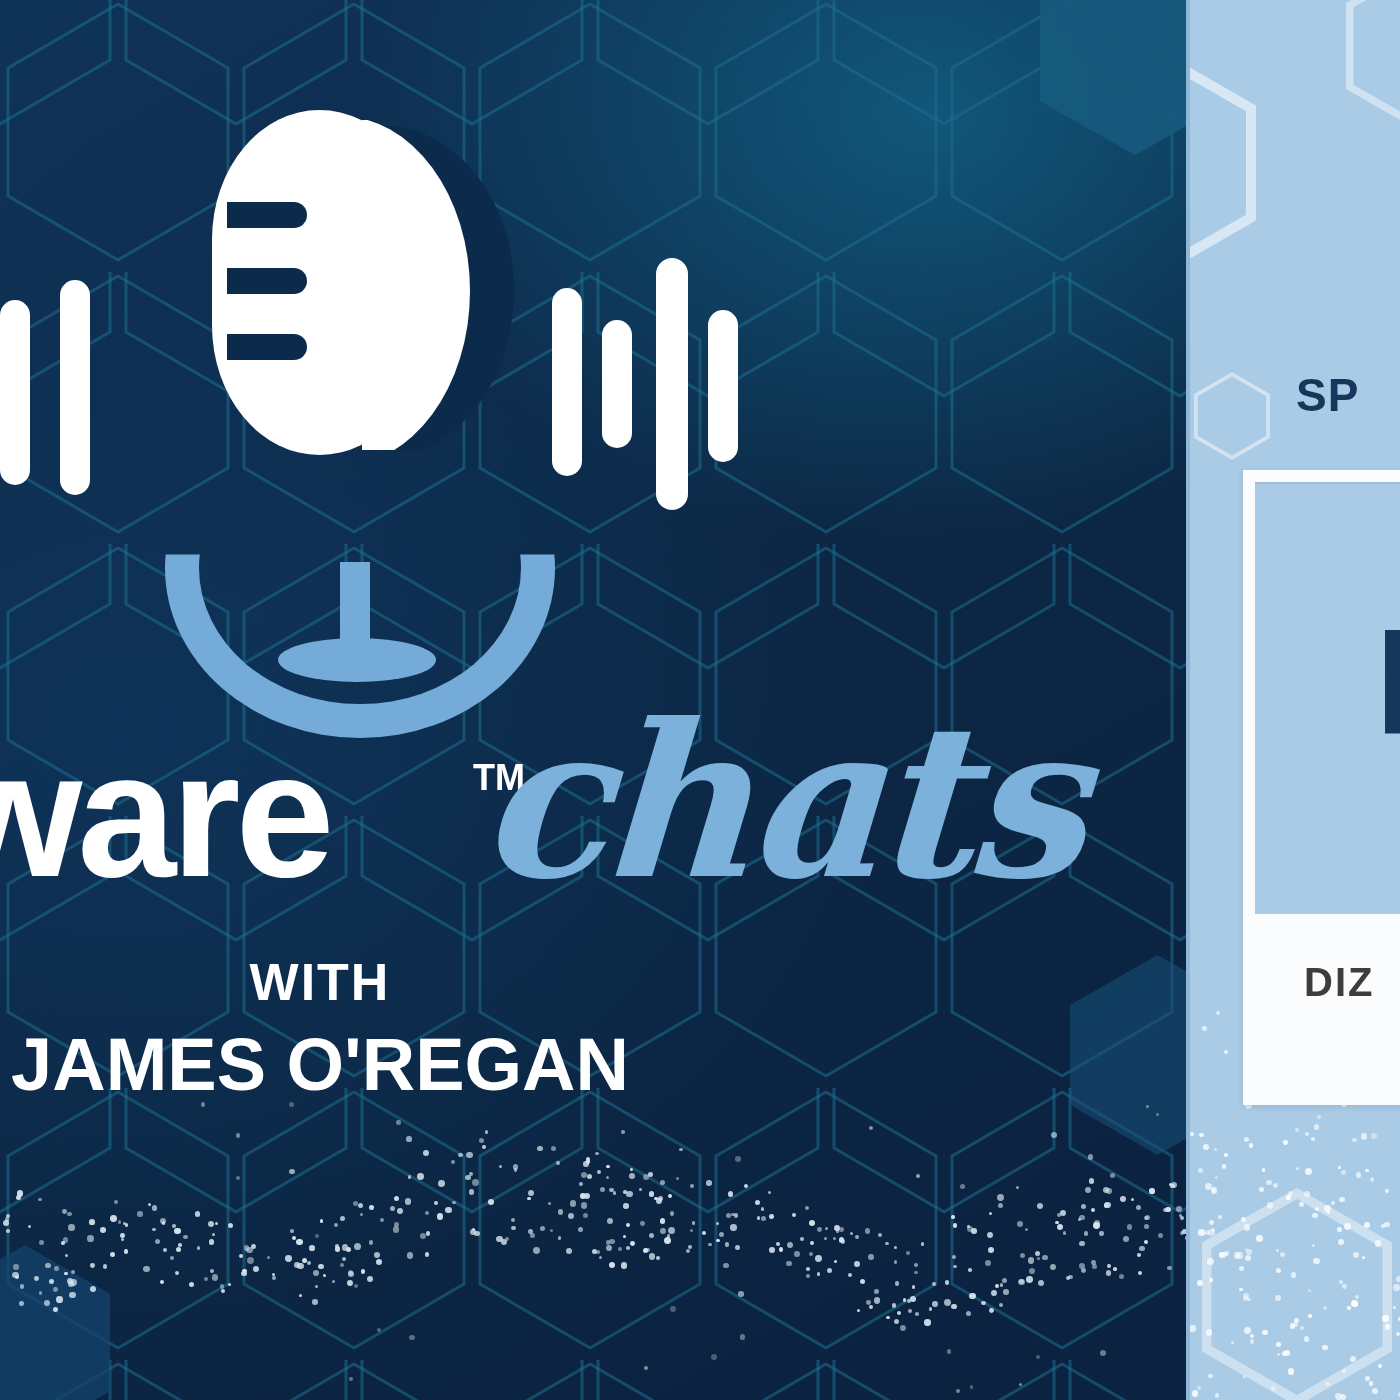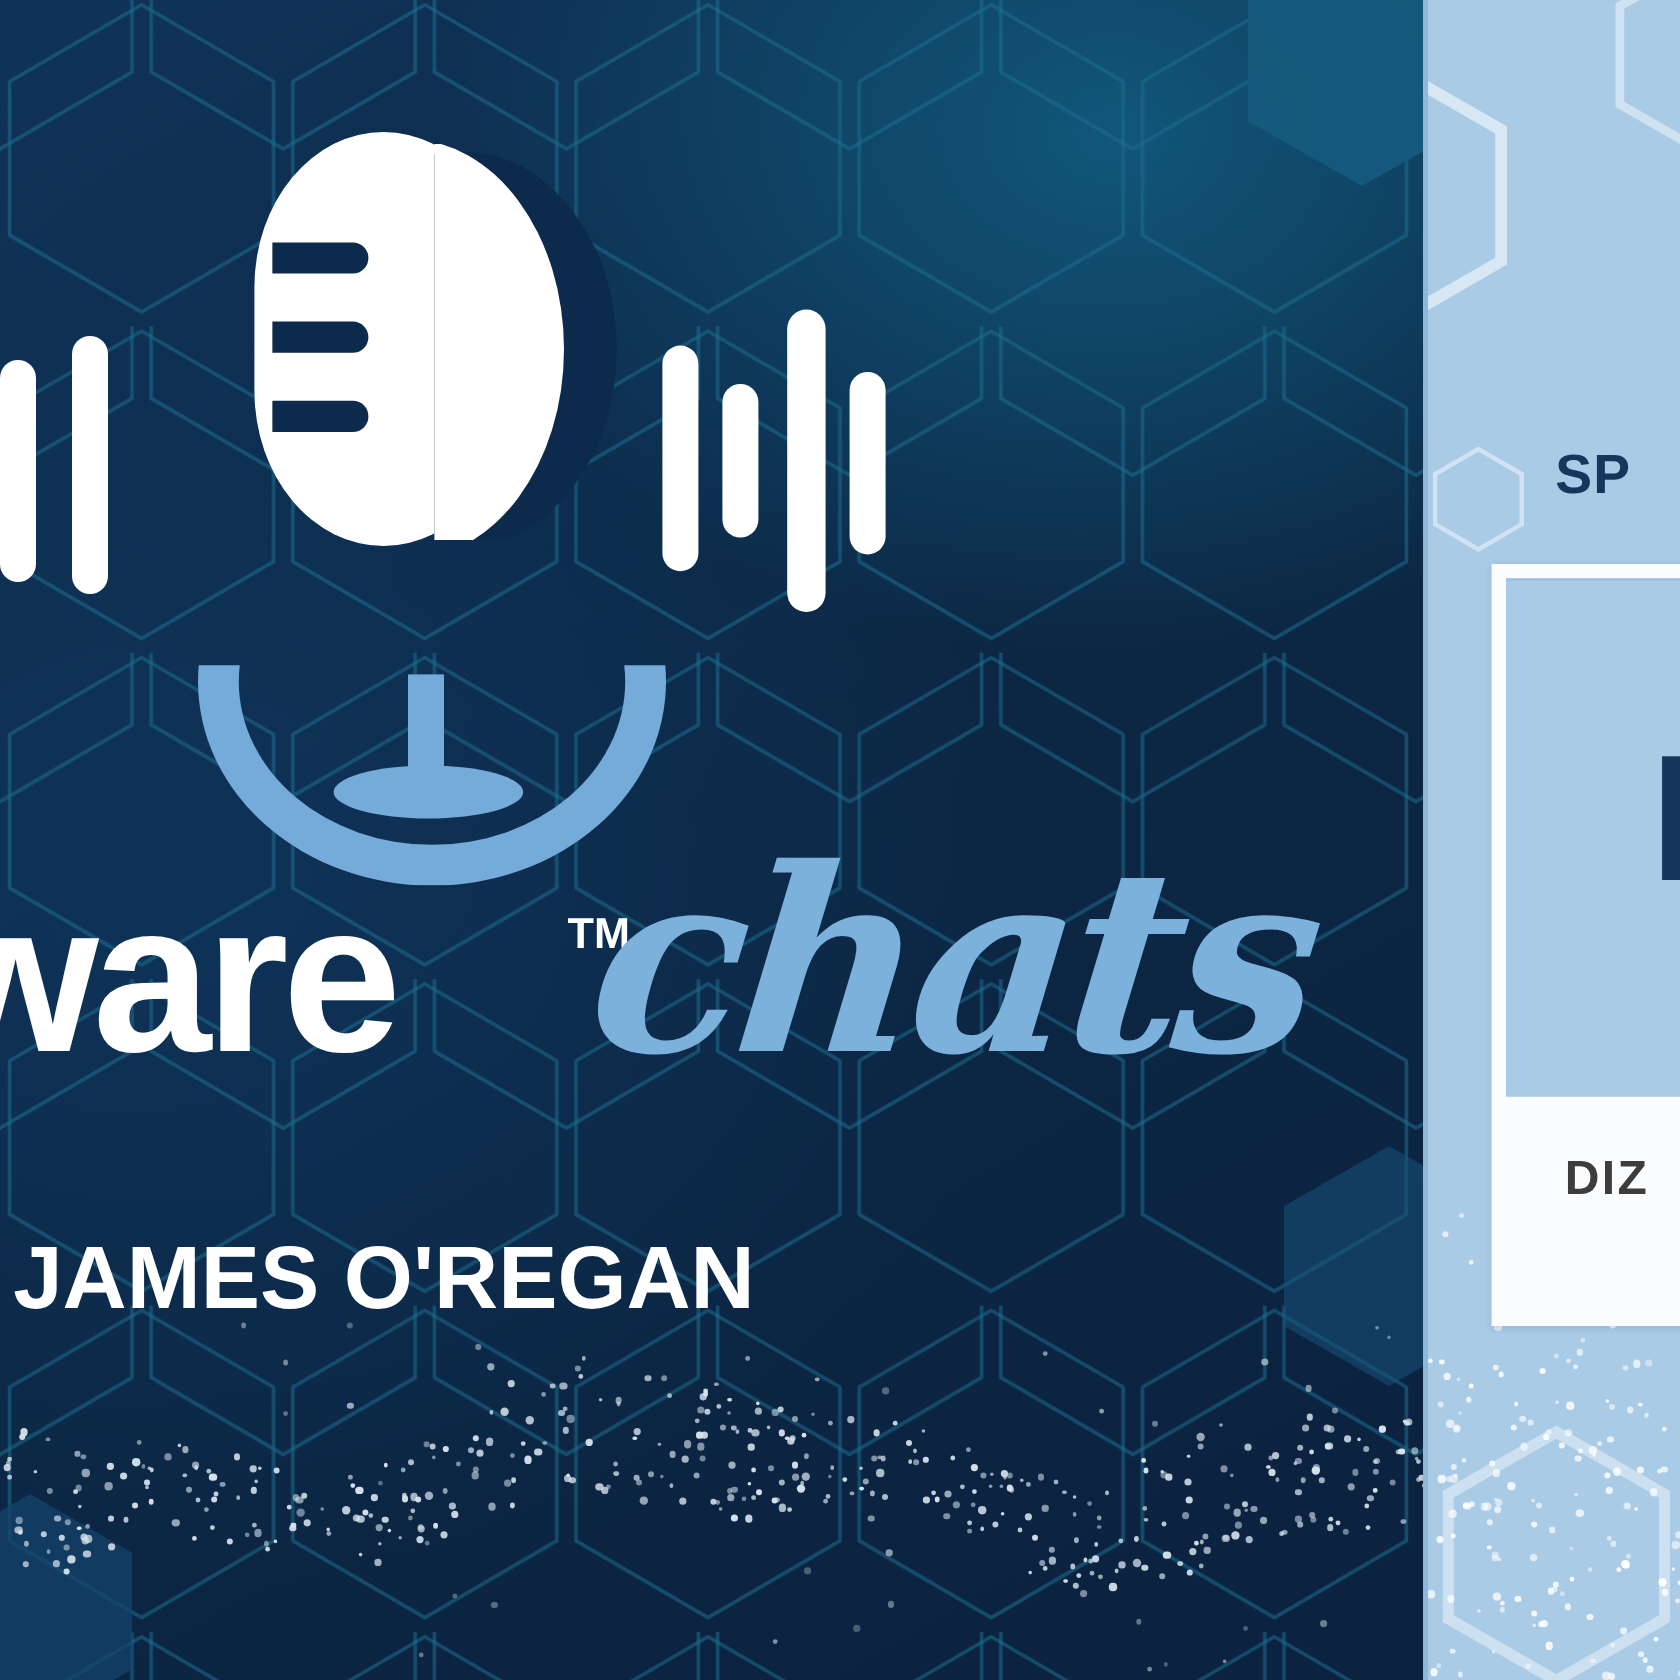--- a/index.html
+++ b/index.html
@@ -302,20 +302,21 @@
       <div id="mic-stem"></div>
       <div id="mic-base"></div>
     </div>
 
     <div id="wordmark">
       <div id="word-dware">dware</div>
       <div id="word-tm">TM</div>
       <div id="word-chats">chats</div>
     </div>
 
+    <div id="credit-with">WITH</div>
     <div id="credit-name">JAMES O'REGAN</div>
 
     <div id="particles">
         <div class="pdot" style="left: 290px; top: 129.2px; width: 3.7px; height: 3.7px; opacity: 0.65;"></div>
         <div class="pdot" style="left: 647.9px; top: 72px; width: 4.7px; height: 4.7px; opacity: 0.86;"></div>
         <div class="pdot" style="left: 284.7px; top: 155.2px; width: 6.9px; height: 6.9px; opacity: 0.87;"></div>
         <div class="pdot" style="left: 987.9px; top: 146.5px; width: 6.6px; height: 6.6px; opacity: 0.92;"></div>
         <div class="pdot" style="left: 1144.2px; top: 139.7px; width: 3.9px; height: 3.9px; opacity: 0.99;"></div>
         <div class="pdot" style="left: 838.8px; top: 137.1px; width: 5.7px; height: 5.7px; opacity: 0.96;"></div>
         <div class="pdot" style="left: 376px; top: 159.1px; width: 6.2px; height: 6.2px; opacity: 0.92;"></div>

